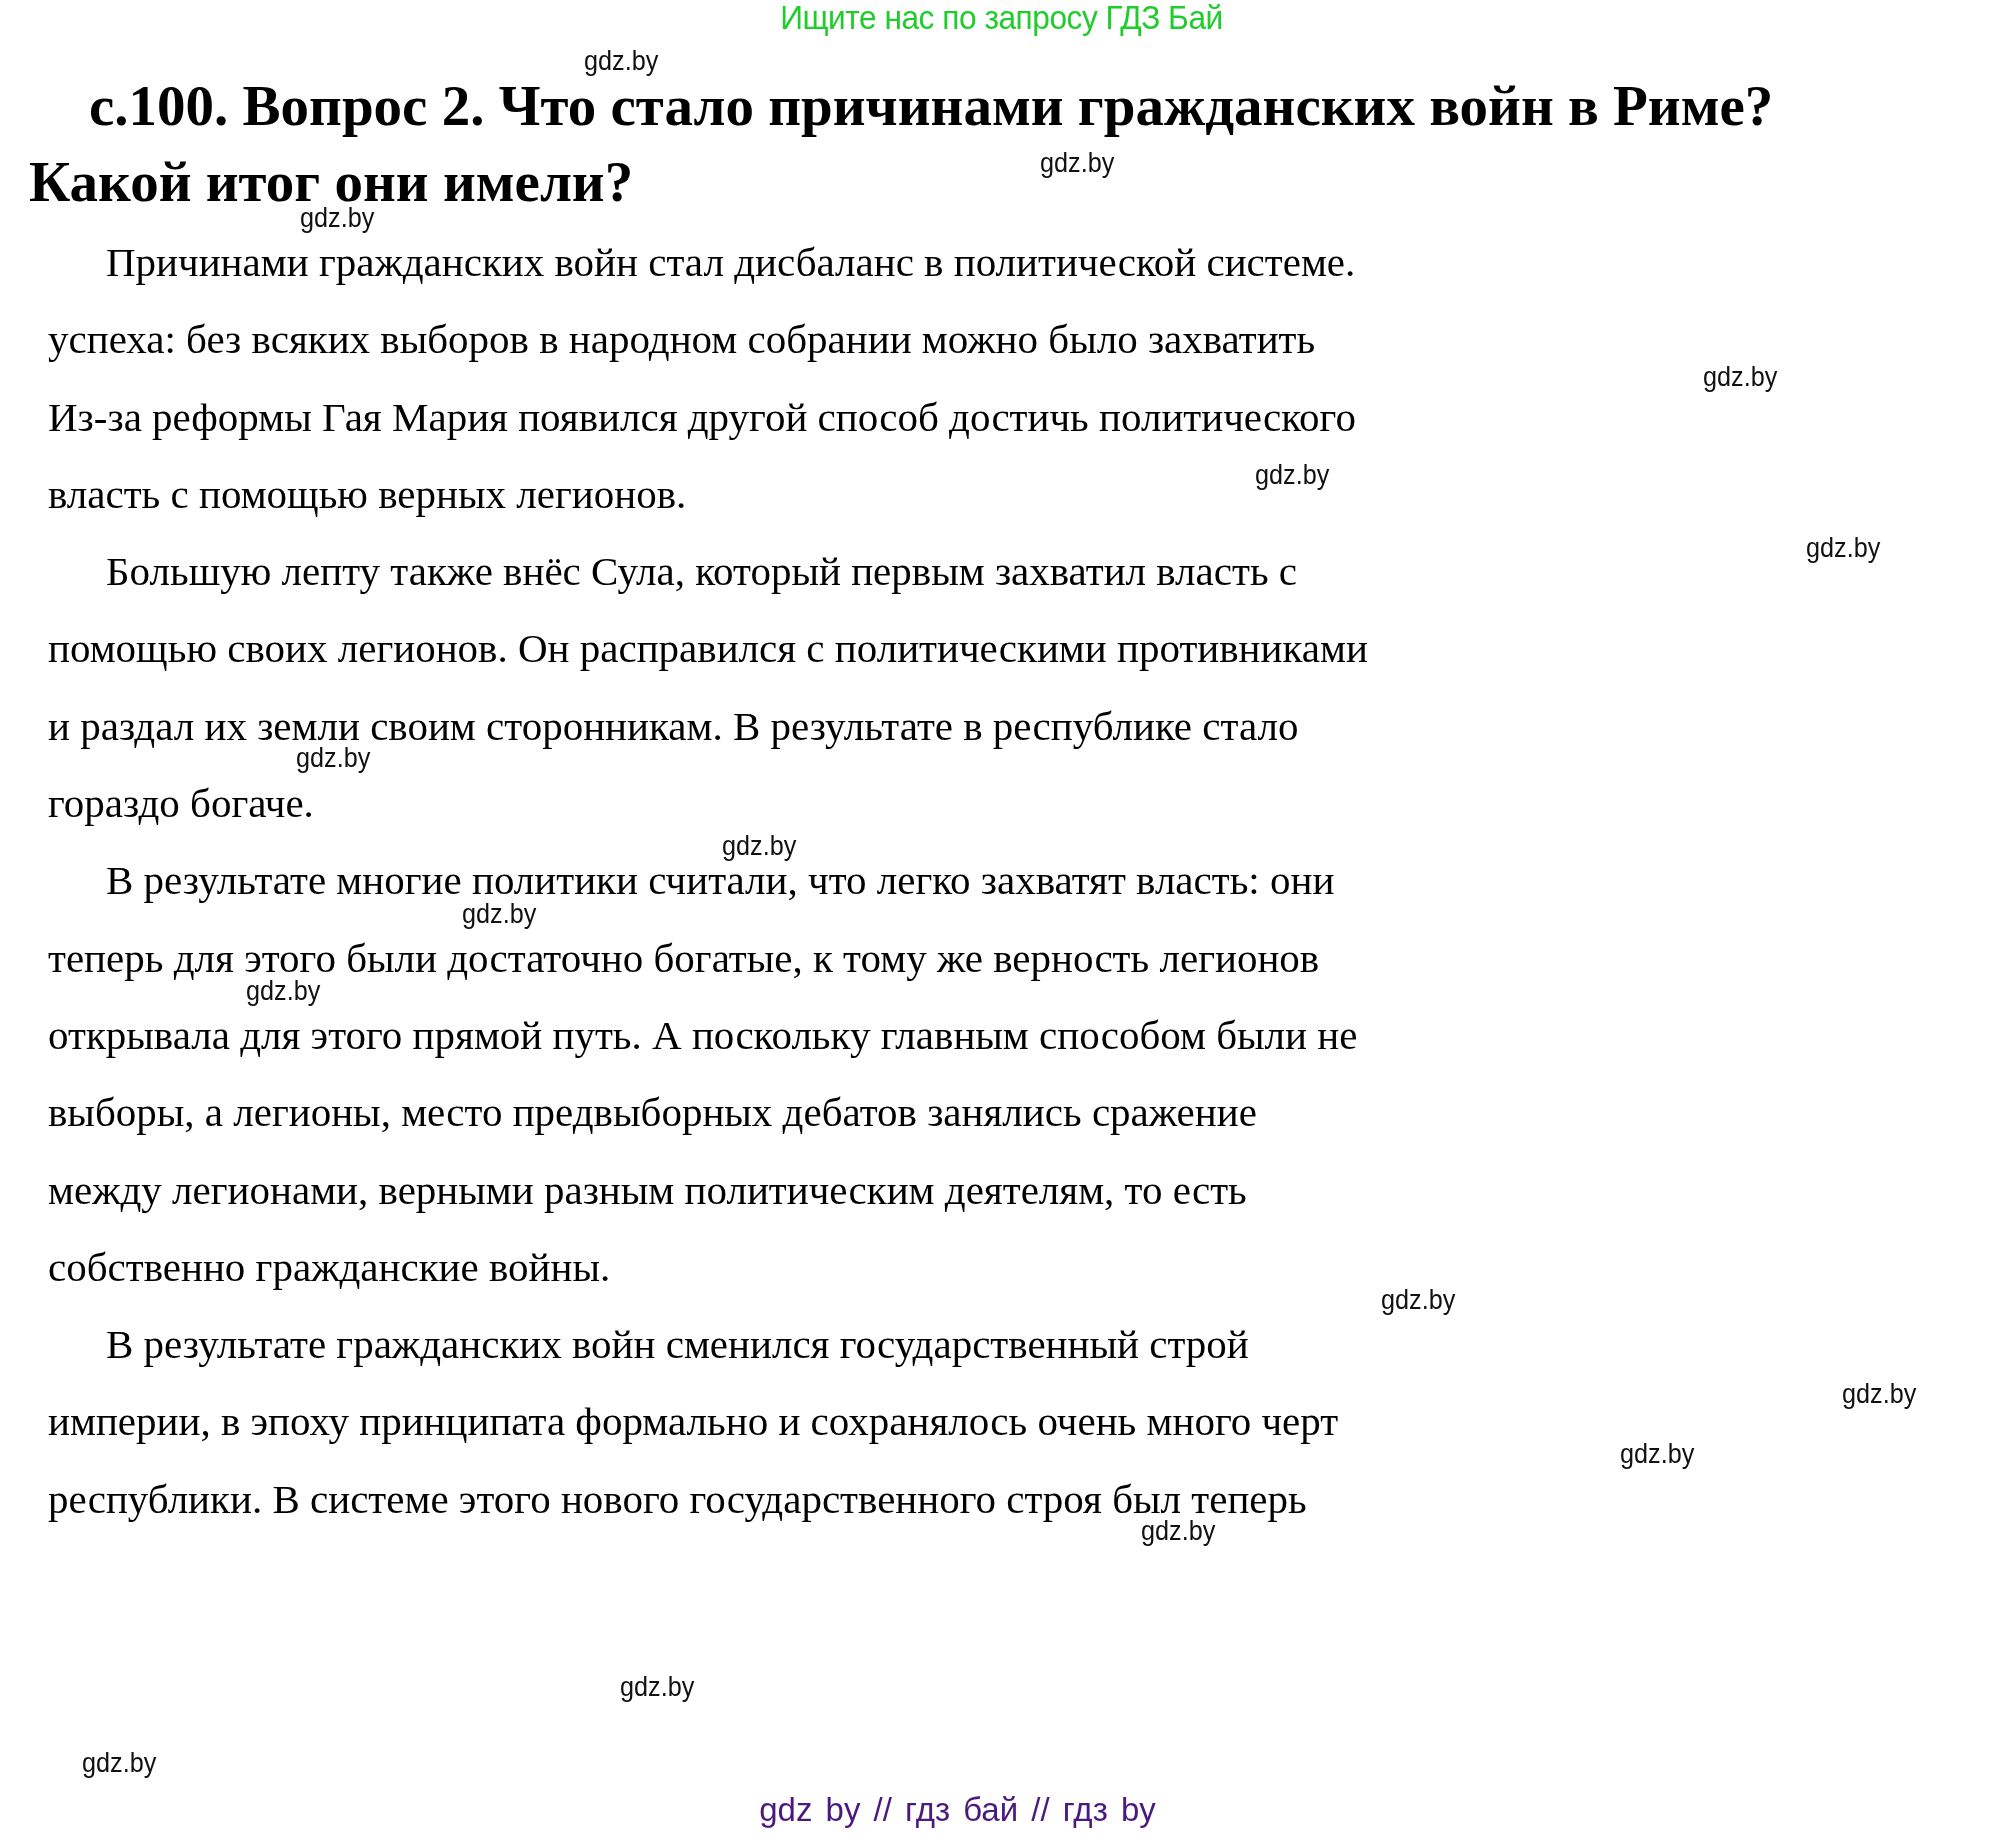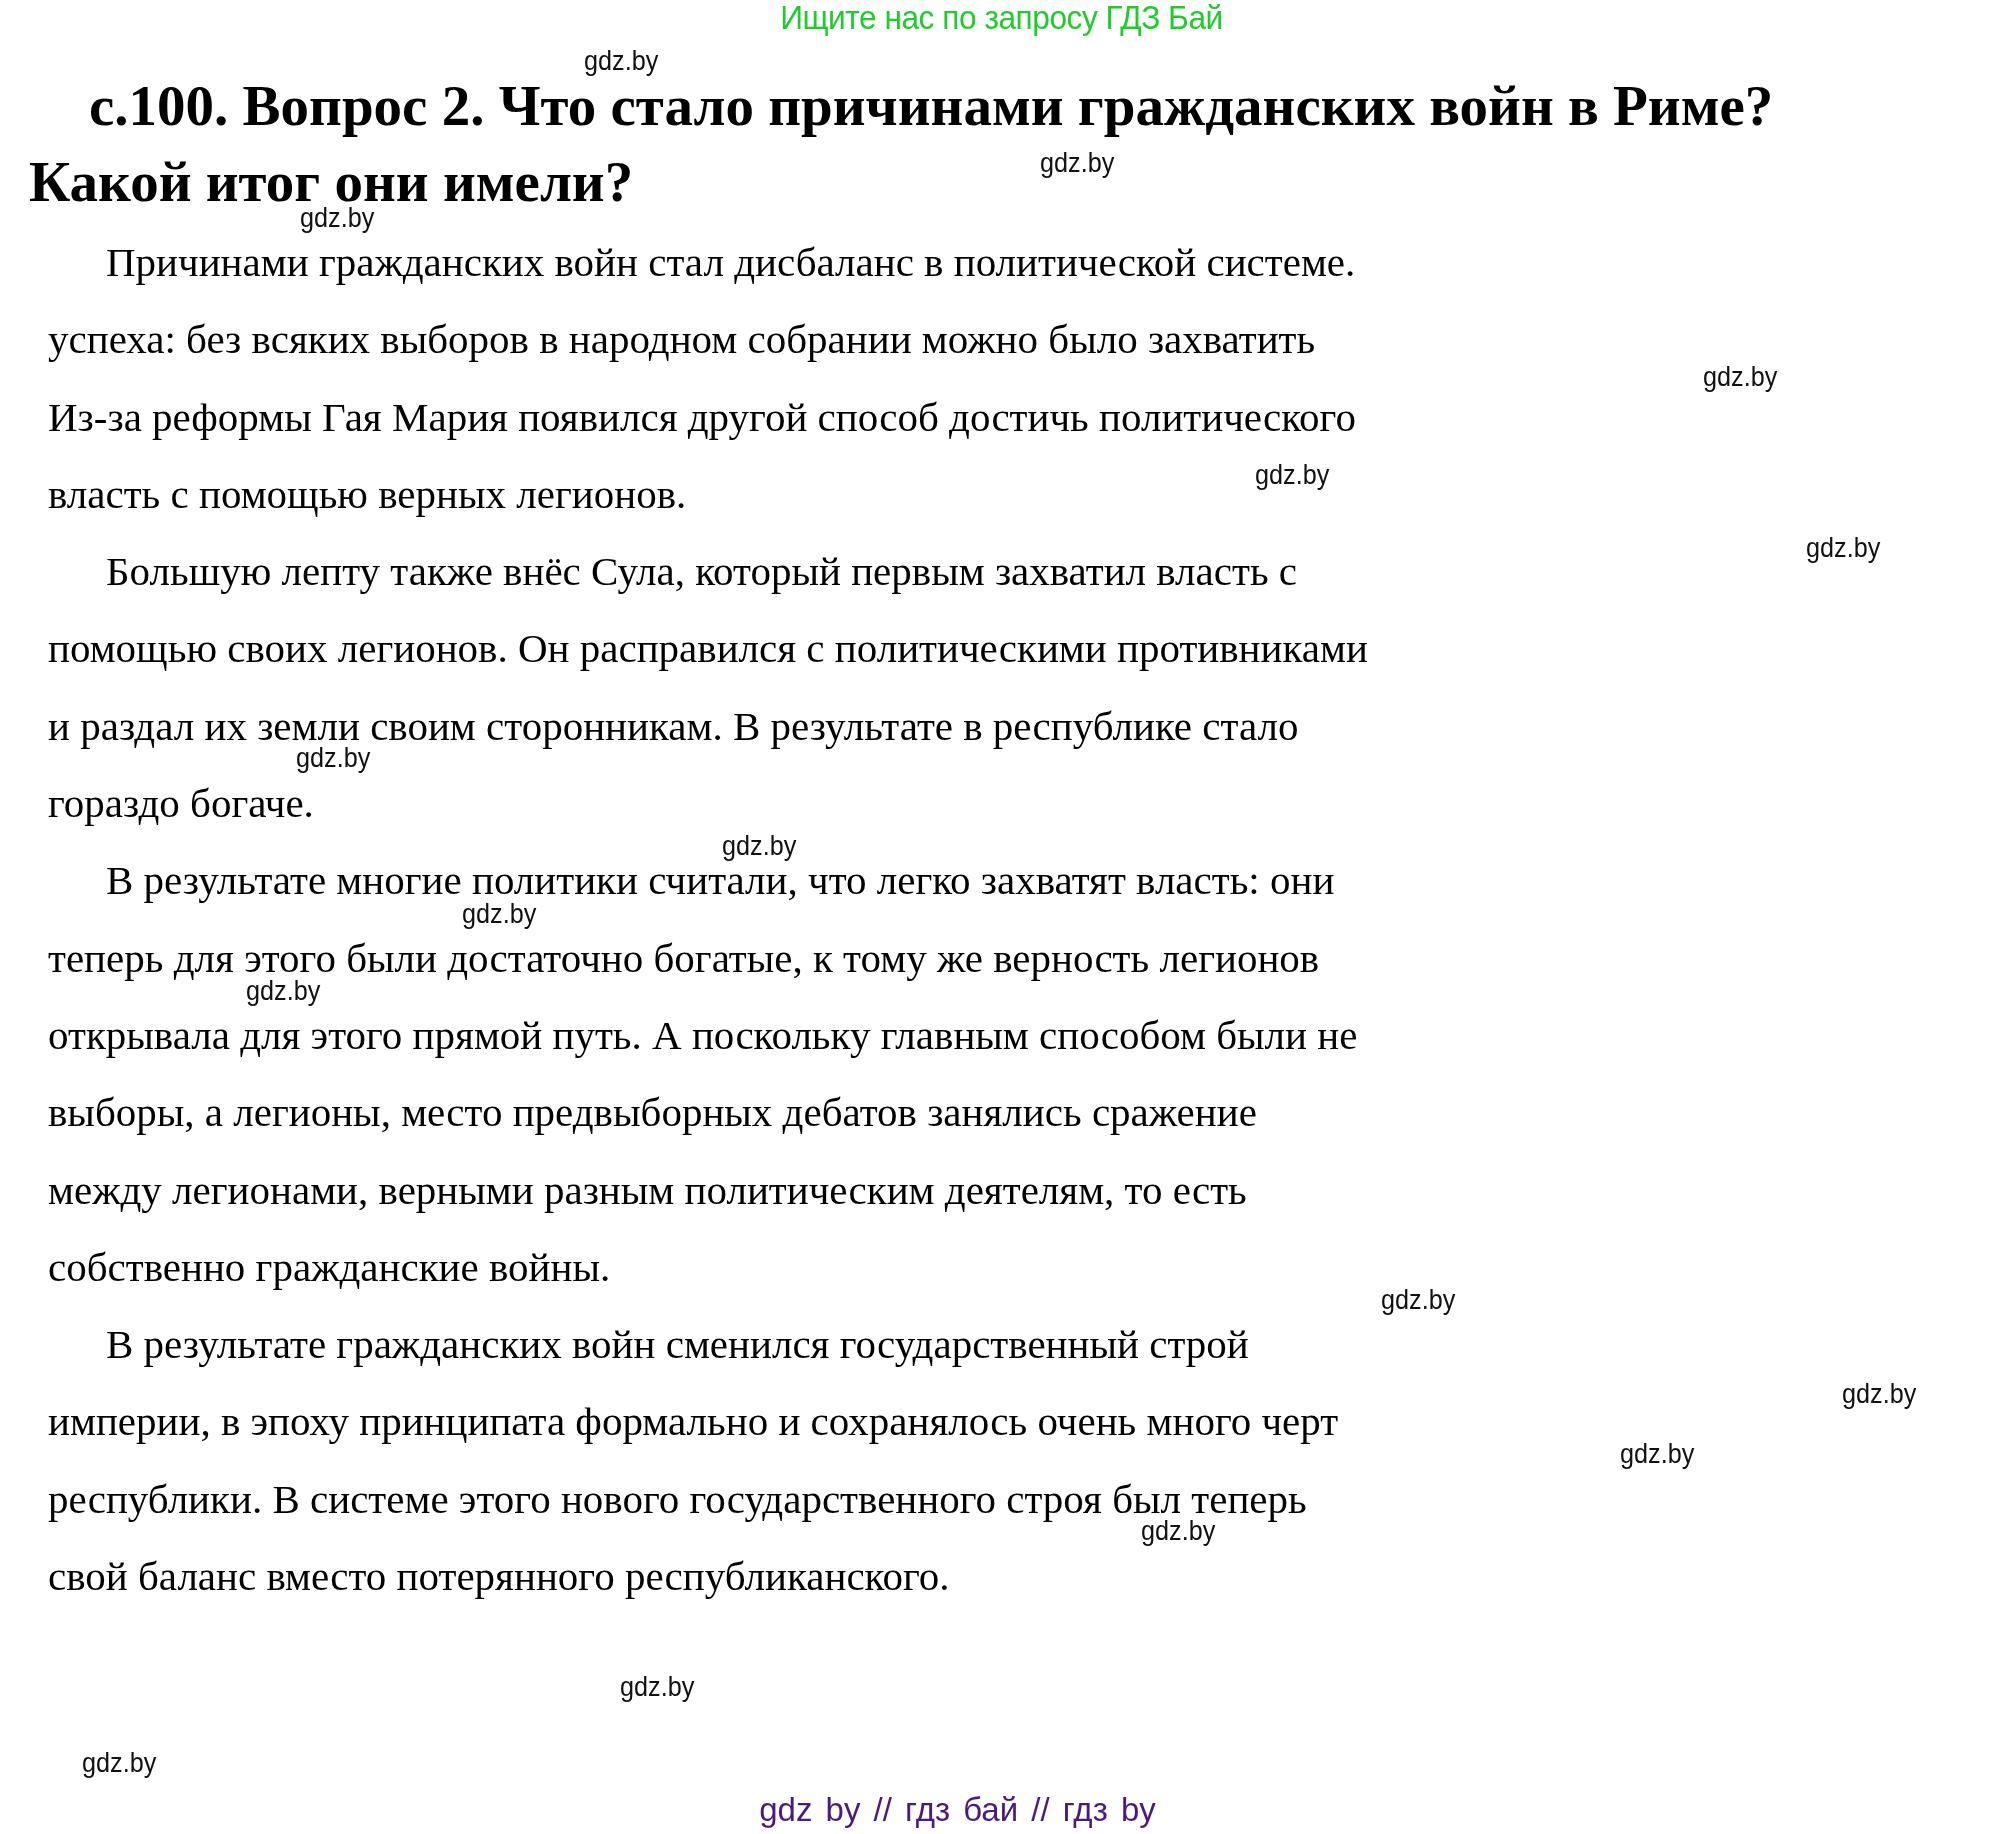--- a/index.html
+++ b/index.html
@@ -61,21 +61,20 @@
     <span class="line">теперь для этого были достаточно богатые, к тому же верность легионов</span>
     <span class="line">открывала для этого прямой путь. А поскольку главным способом были не</span>
     <span class="line">выборы, а легионы, место предвыборных дебатов занялись сражение</span>
     <span class="line">между легионами, верными разным политическим деятелям, то есть</span>
     <span class="line">собственно гражданские войны.</span>
   </p>
   <p class="para">
     <span class="line first">В результате гражданских войн сменился государственный строй</span>
     <span class="line">империи, в эпоху принципата формально и сохранялось очень много черт</span>
     <span class="line">республики. В системе этого нового государственного строя был теперь</span>
-    <span class="line">свой баланс вместо потерянного республиканского.</span>
   </p>
 </div>
 
 <div id="watermark-layer">
     <span class="wm" style="left: 584px; top: 46px;">gdz.by</span>
     <span class="wm" style="left: 1040px; top: 148px;">gdz.by</span>
     <span class="wm" style="left: 300px; top: 203px;">gdz.by</span>
     <span class="wm" style="left: 1703px; top: 362px;">gdz.by</span>
     <span class="wm" style="left: 1255px; top: 460px;">gdz.by</span>
     <span class="wm" style="left: 1806px; top: 533px;">gdz.by</span>

